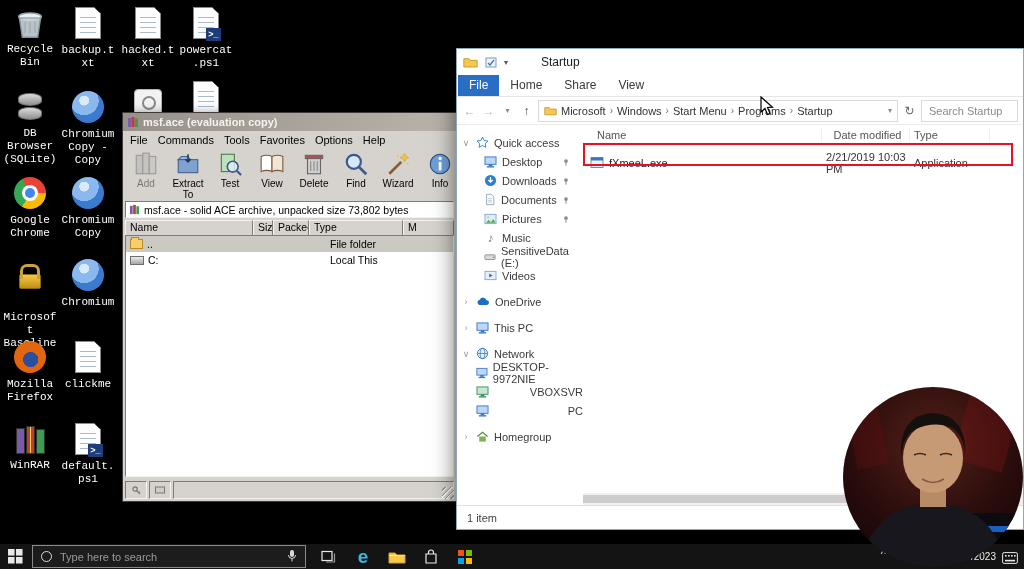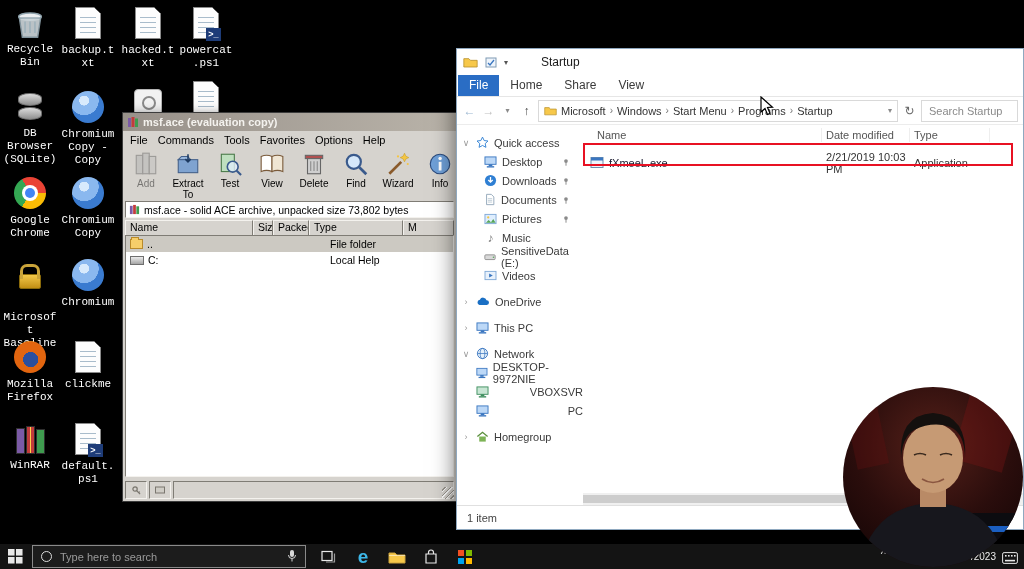--- a/index.html
+++ b/index.html
@@ -88,21 +88,21 @@
   .exp-body { position:absolute; top:77px; bottom:24px; left:0; right:0; display:flex; overflow:hidden; }
   .side { width:126px; padding-top:7px; flex:0 0 126px; }
   .srow { height:19px; display:flex; align-items:center; gap:5px; padding-left:4px; position:relative; color:#3a3a3a; }
   .srow.lv1 { padding-left:27px; } .srow.lv2 { padding-left:19px;justify-content:space-between; }
   .srow .chev { width:10px; color:#999; font-size:9px; text-align:center; flex:0 0 10px; }
   .srow .pin { position:absolute; right:13px; top:5px; }
   .gap { margin-top:7px; }
   .files { flex:1; position:relative; }
   .fhead { height:18px; display:flex; align-items:center; color:#555; }
   .fh { padding-left:14px; border-right:1px solid #eee; height:14px; line-height:14px; }
-  .fh1 { width:239px; } .fh2 { width:88px; padding-left:4px; } .fh3 { width:80px; padding-left:4px; }
+  .fh1 { width:239px; } .fh2 { width:88px; padding-left:4px;text-align:center; } .fh3 { width:80px; padding-left:4px; }
   .frow { height:33px; display:flex; align-items:center; position:absolute; top:20px; left:0; right:0; }
   .fc1 { width:239px; display:flex; align-items:center; gap:5px; padding-left:7px; color:#1a1a2e; }
   .fc2 { width:88px; padding-left:4px; color:#333; } .fc3 { width:80px; padding-left:4px; color:#333; }
   .redbox { position:absolute; left:126px; top:94px; width:430px; height:23px; border:2px solid #e81123; z-index:5; }
   .hscroll { position:absolute; left:127px; right:0; bottom:0; height:12px; background:#f0f0f0; }
   .hthumb { position:absolute; left:0; top:2px; width:350px; height:8px; background:#cdcdcd; }
   .exp-status { position:absolute; left:0; right:0; bottom:0; height:24px; border-top:1px solid #e0e0e0;
                 display:flex; align-items:center; padding-left:10px; color:#444; }
 
   
@@ -363,21 +363,21 @@
         <div class="a-pk"></div>
         <div class="a-tp">File folder</div>
       </div>
       <div class="arow">
         <div class="a-nm">
             <span class="sdrive"></span>
             <span>C:</span>
           </div>
         <div class="a-sz"></div>
         <div class="a-pk"></div>
-        <div class="a-tp">Local Help</div>
+        <div class="a-tp">Local This</div>
       </div>
     </div>
     <div class="ace-status">
       <div class="pane small">
           <svg width="9" height="9" viewBox="0 0 10 10">
             <circle cx="3.4" cy="3.4" r="2.4" fill="none" stroke="#7a766e" stroke-width="1.4"></circle>
             <path d="M5 5l4 4M7.4 7.4l1.2-1.2" stroke="#7a766e" stroke-width="1.3"></path>
           </svg>
         </div>
       <div class="pane small">

